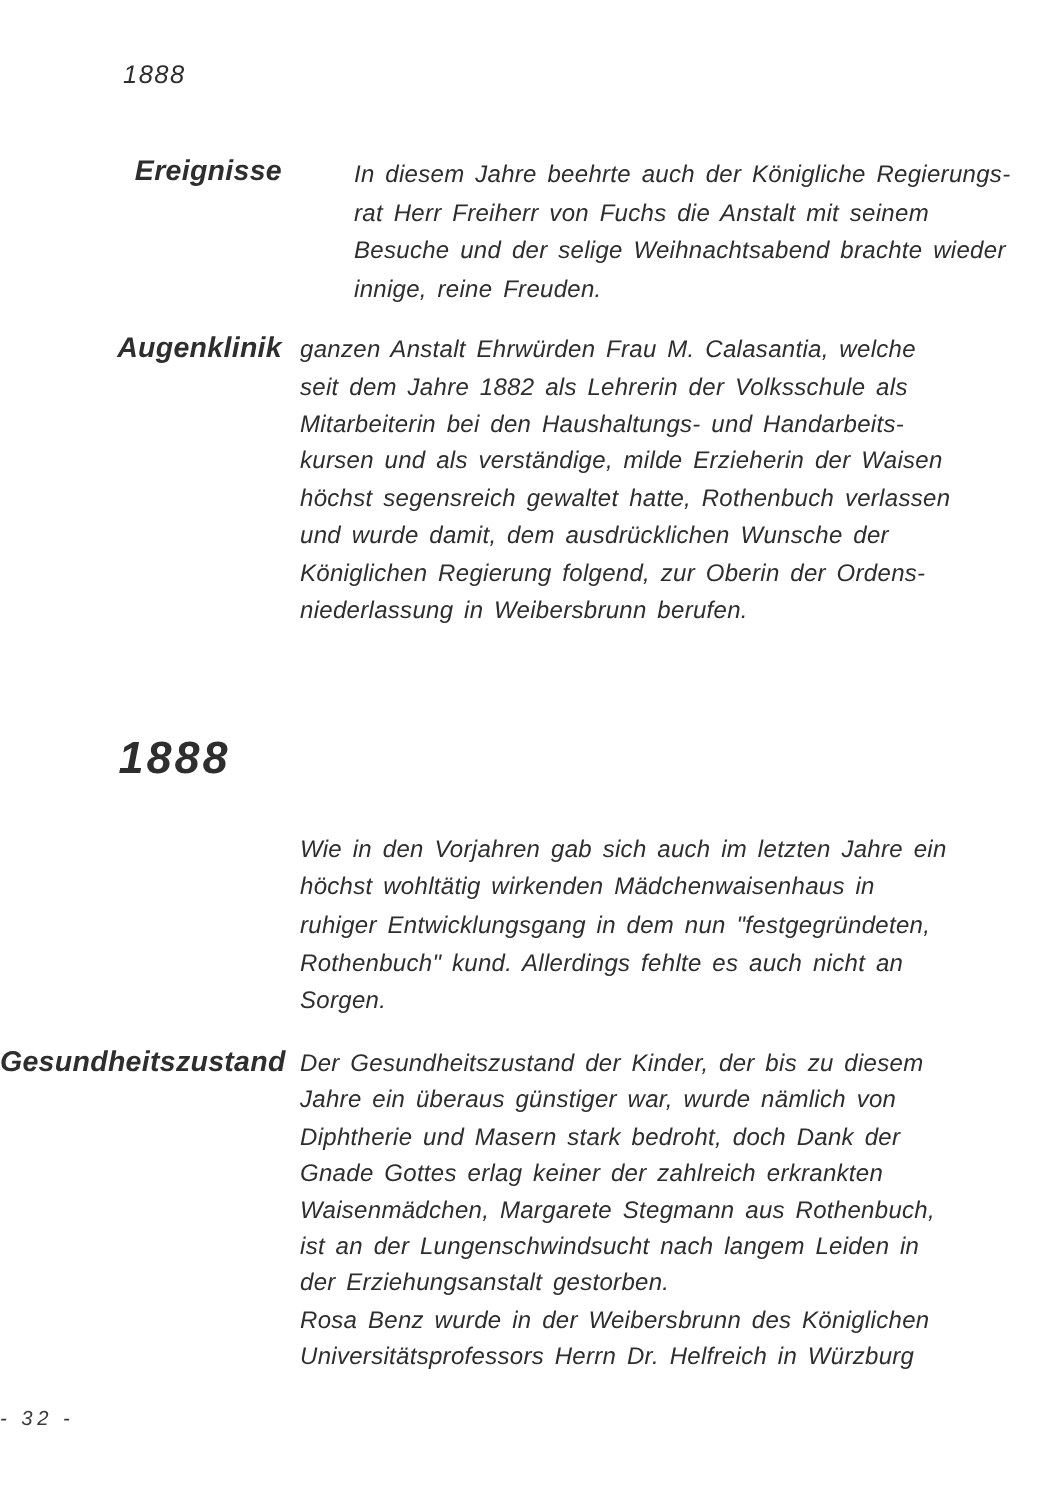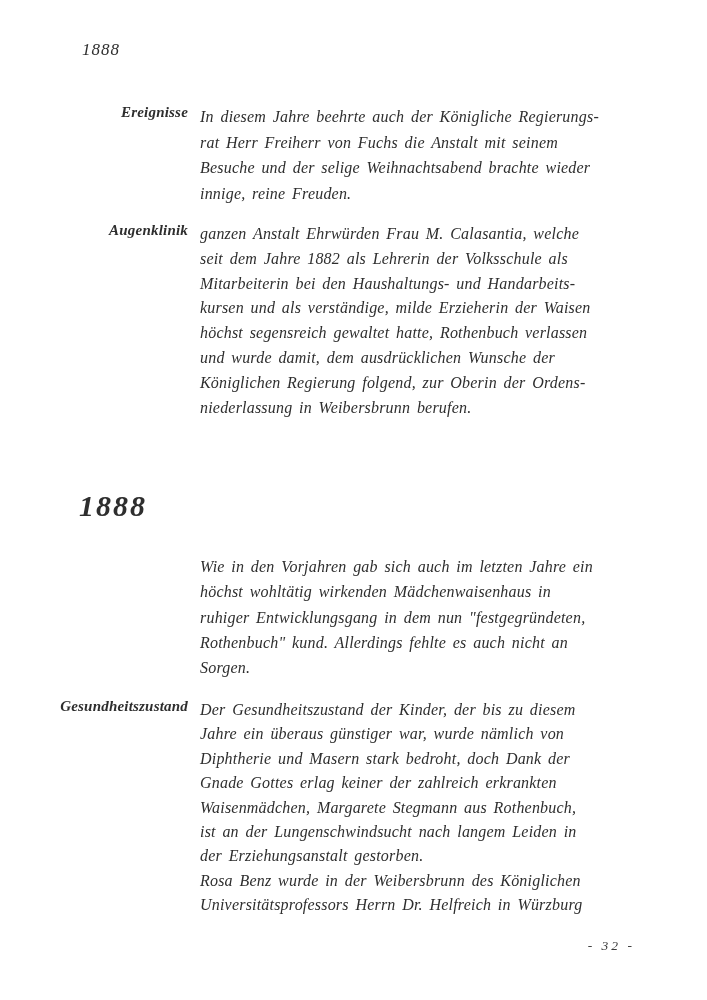--- a/index.html
+++ b/index.html
@@ -6,21 +6,21 @@
     margin: 0;
     padding: 0;
     background: #ffffff;
   }
   .page {
     position: relative;
     width: 707px;
     height: 1000px;
     background: #ffffff;
     overflow: hidden;
-    font-family: Liberation Serif, serif;
+    font-family: Liberation Sans, sans-serif;
     font-style: italic;
     color: #2e2e2e;
   }
   .year-top {
     position: absolute;
     left: 82px;
     top: 40px;
     font-size: 17px;
     letter-spacing: 1px;
   }
@@ -36,51 +36,51 @@
     position: absolute;
     left: 0;
     width: 707px;
   }
   .block .label {
     position: absolute;
     left: 0;
     top: 0;
     width: 188px;
     text-align: right;
-    font-size: 15px;
+    font-size: 19px;
     font-weight: 600;
     letter-spacing: 0.2px;
     white-space: nowrap;
   }
   .block .lines {
     position: absolute;
     left: 200px;
     top: 0;
     width: 465px;
   }
   .line {
     font-size: 16px;
     letter-spacing: 0.2px;
     word-spacing: 2.5px;
     white-space: nowrap;
   }
   .p1 { top: 104px; }
-  .p1 .line { line-height: 25.5px; }
+  .p1 .line { line-height: 25.5px; margin-left: 36px; }
   .p2 { top: 222px; }
   .p2 .line { line-height: 24.8px; }
   .p3 { top: 554px; }
   .p3 .line { line-height: 25.3px; }
   .p4 { top: 698px; }
   .p4 .line { line-height: 24.4px; }
   .footer {
     position: absolute;
     left: 0;
     top: 938px;
     width: 635px;
-    text-align: right;
+    text-align: left;
     font-size: 13.5px;
     letter-spacing: 3px;
     color: #3a3a3a;
   }
 </style>
 </head>
 <body>
 
 <div class="page">
 

